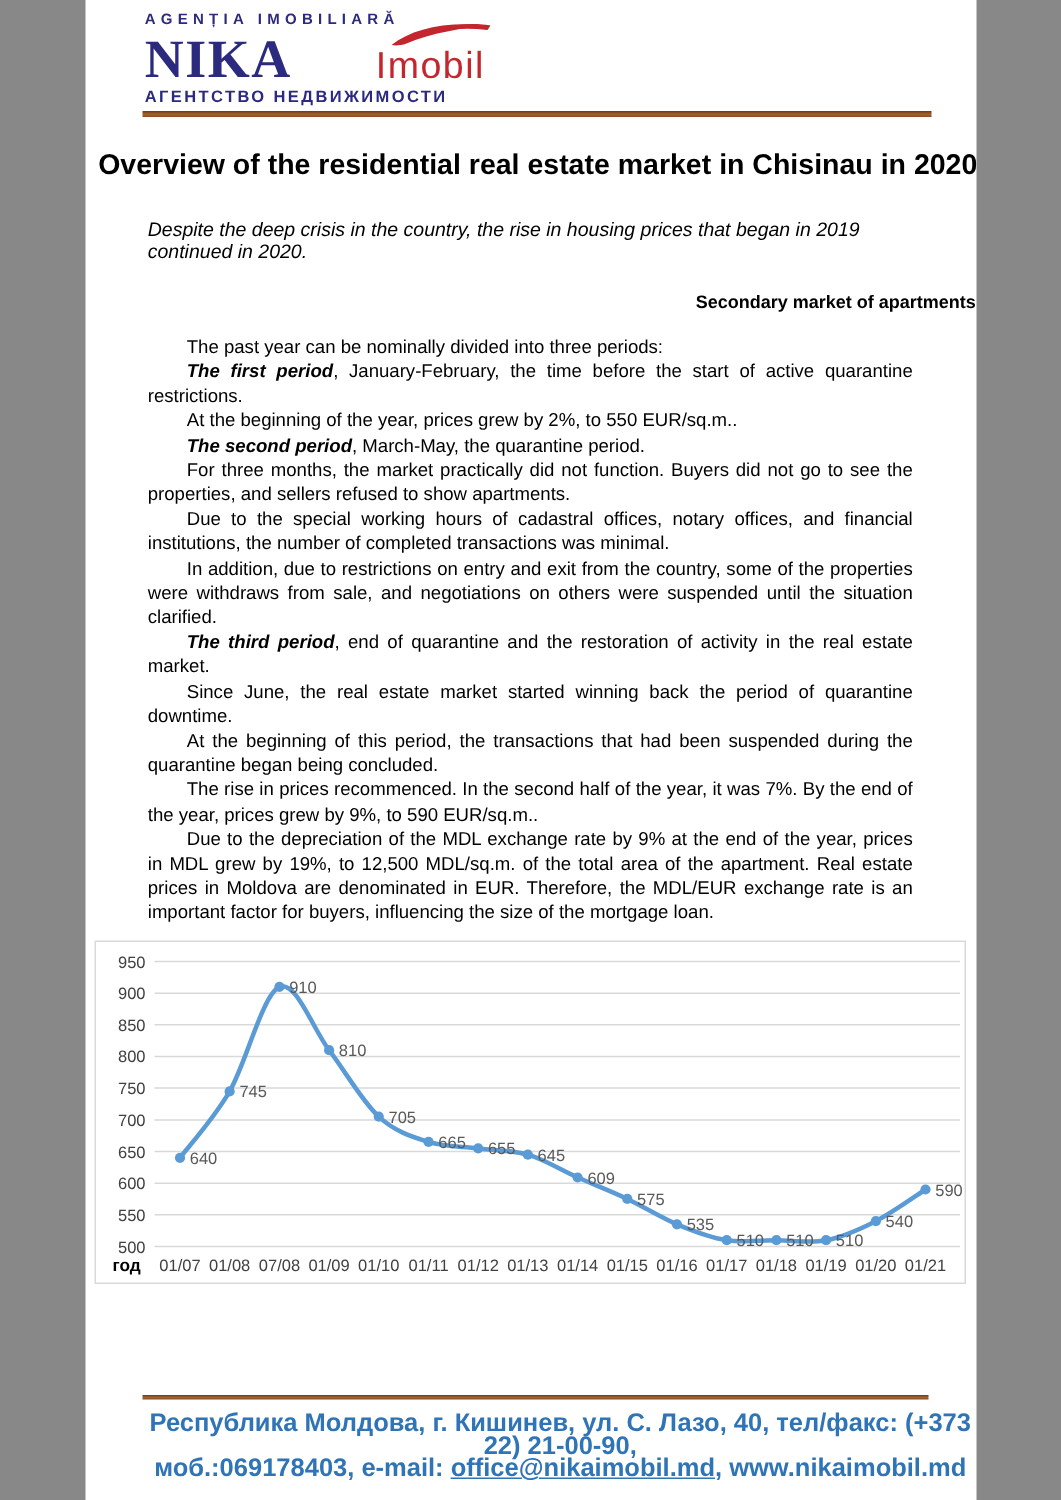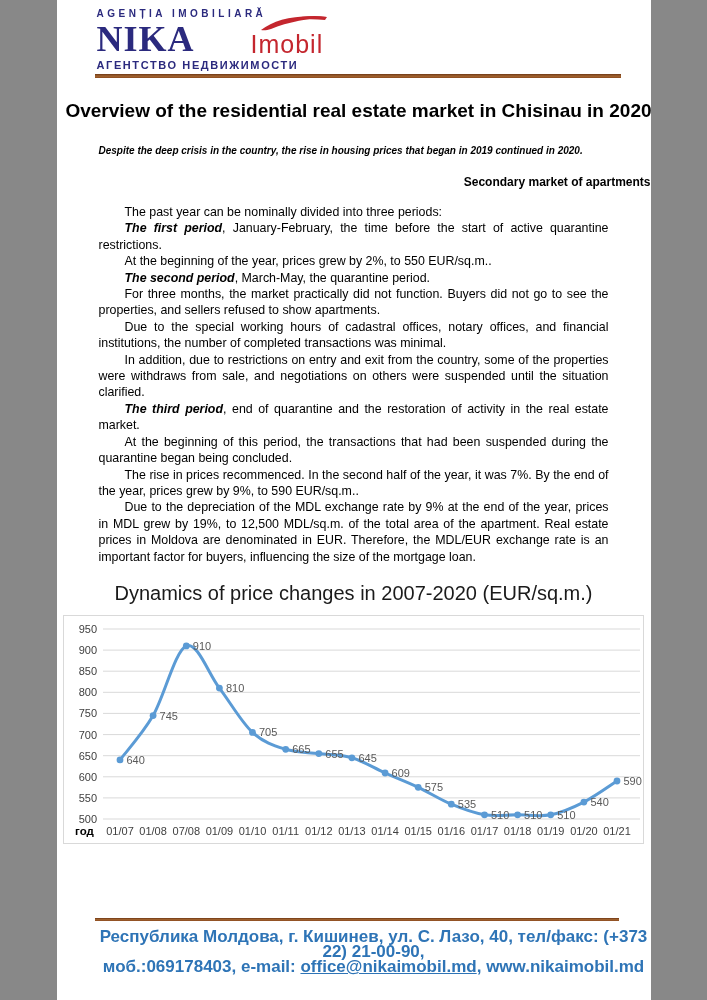--- a/index.html
+++ b/index.html
@@ -39,21 +39,21 @@
   }
   .header-rule{margin:3px 30px 0 38px;}
   
   .doc-title{
     width:604px;margin:19px auto 0;
     font-size:19px;font-weight:bold;line-height:27px;
     text-align:center;color:#000;
   }
   .lead{
     margin:21px 42px 0;
-    font-size:10px;font-style:italic;color:#000;font-weight:bold;
+    font-size:13px;font-style:italic;color:#000;
   }
   .section-heading{
     margin:19px 0 0;
     font-size:12px;font-weight:bold;text-align:right;color:#000;padding-left:21px;
   }
   .body-text{margin:15px 42px 0;}
   .body-text p{
     margin:0;
     font-size:12.4px;line-height:16.4px;
     text-align:justify;text-indent:26px;color:#000;
@@ -114,26 +114,26 @@
 
   <div class="body-text" id="paragraphs">
       <p>The past year can be nominally divided into three periods:</p>
       <p><b>The first period</b>, January-February, the time before the start of active quarantine restrictions.</p>
       <p>At the beginning of the year, prices grew by 2%, to 550 EUR/sq.m..</p>
       <p><b>The second period</b>, March-May, the quarantine period.</p>
       <p>For three months, the market practically did not function. Buyers did not go to see the properties, and sellers refused to show apartments.</p>
       <p>Due to the special working hours of cadastral offices, notary offices, and financial institutions, the number of completed transactions was minimal.</p>
       <p>In addition, due to restrictions on entry and exit from the country, some of the properties were withdraws from sale, and negotiations on others were suspended until the situation clarified.</p>
       <p><b>The third period</b>, end of quarantine and the restoration of activity in the real estate market.</p>
+      <p>Since June, the real estate market started winning back the period of quarantine downtime.</p>
       <p>At the beginning of this period, the transactions that had been suspended during the quarantine began being concluded.</p>
       <p>The rise in prices recommenced. In the second half of the year, it was 7%. By the end of the year, prices grew by 9%, to 590 EUR/sq.m..</p>
       <p>Due to the depreciation of the MDL exchange rate by 9% at the end of the year, prices in MDL grew by 19%, to 12,500 MDL/sq.m. of the total area of the apartment. Real estate prices in Moldova are denominated in EUR. Therefore, the MDL/EUR exchange rate is an important factor for buyers, influencing the size of the mortgage loan.</p>
     </div>
 
-  <h3 class="chart-title">Dynamics of price changes in 2007-2020 (EUR/sq.m.)</h3>
   <div class="chart-box">
     <svg id="chart-svg" width="579" height="227" viewBox="0 0 579 227">
         <line x1="39" y1="203" x2="576" y2="203" stroke="#D9D9D9" stroke-width="1"></line>
         <text class="ytick" x="33" y="207" text-anchor="end">500</text>
         <line x1="39" y1="181.9" x2="576" y2="181.9" stroke="#D9D9D9" stroke-width="1"></line>
         <text class="ytick" x="33" y="185.9" text-anchor="end">550</text>
         <line x1="39" y1="160.8" x2="576" y2="160.8" stroke="#D9D9D9" stroke-width="1"></line>
         <text class="ytick" x="33" y="164.8" text-anchor="end">600</text>
         <line x1="39" y1="139.7" x2="576" y2="139.7" stroke="#D9D9D9" stroke-width="1"></line>
         <text class="ytick" x="33" y="143.7" text-anchor="end">650</text>

